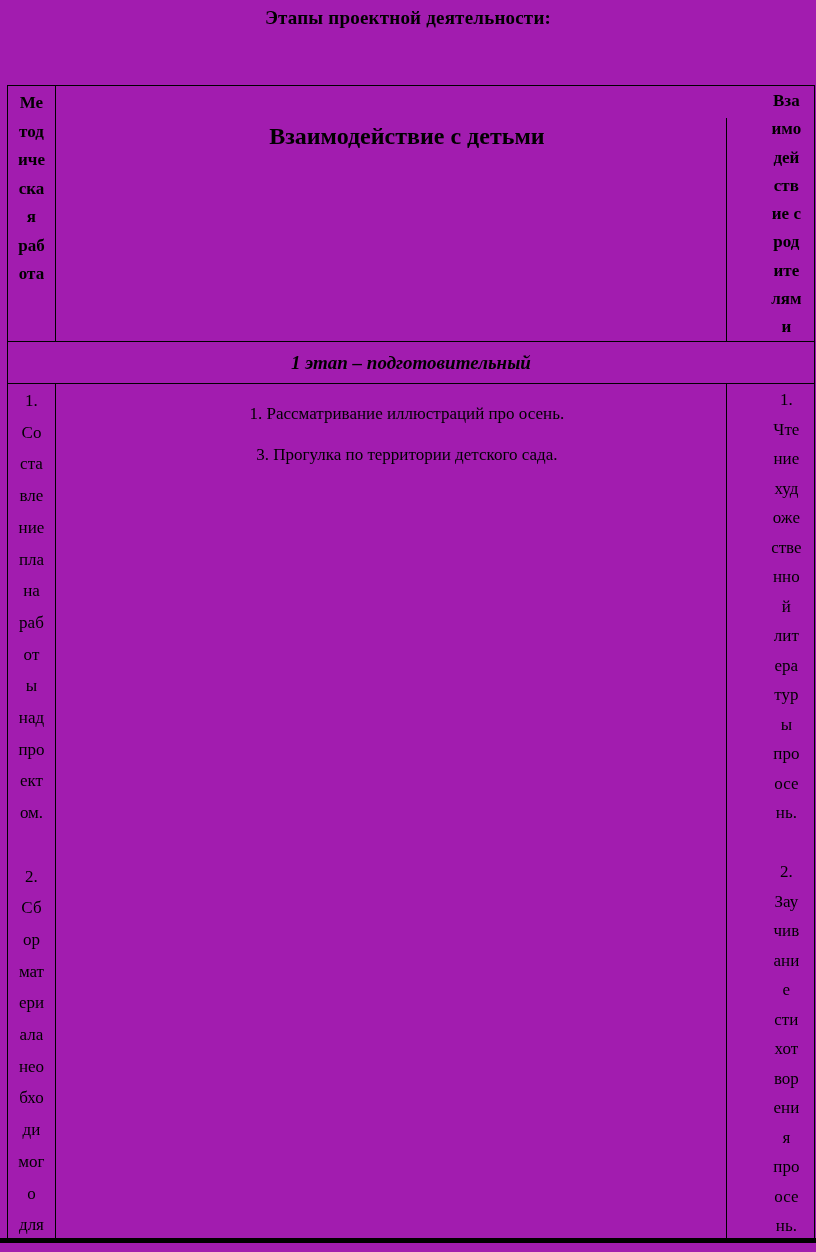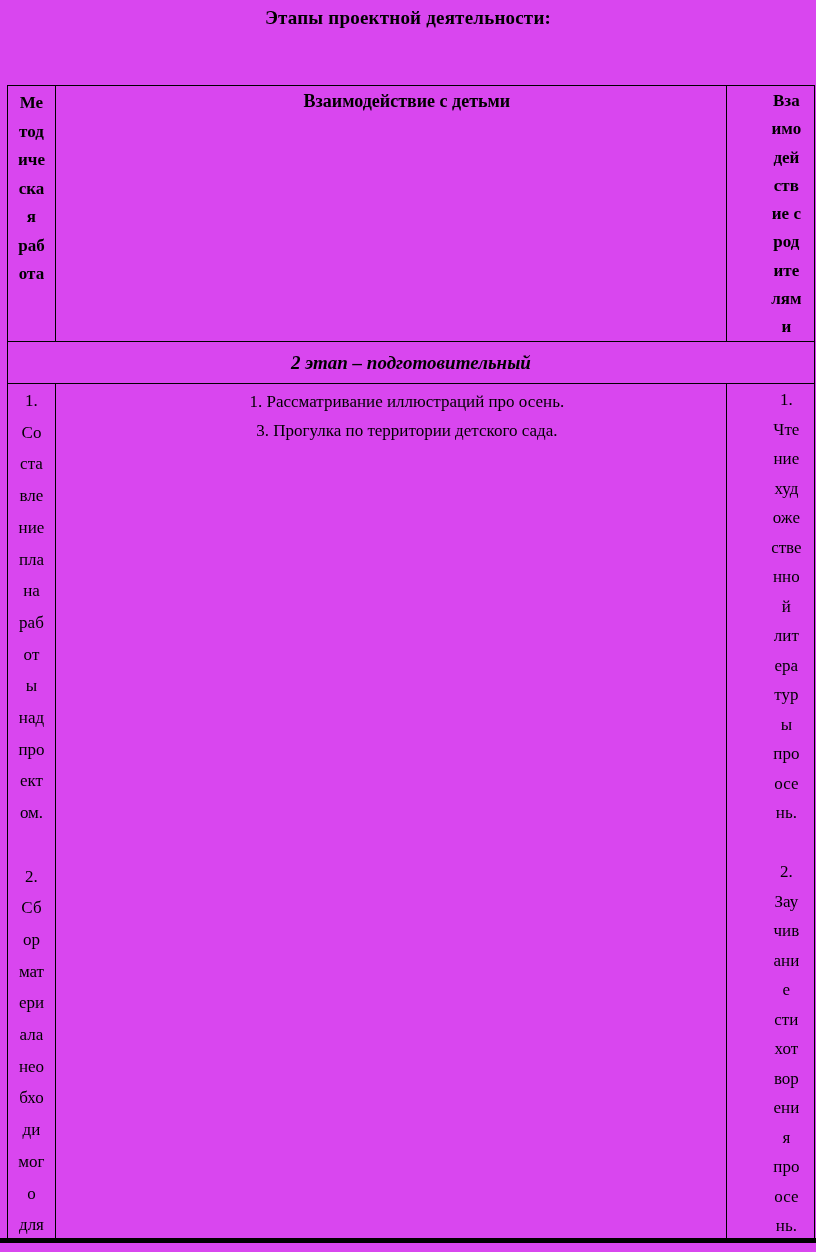--- a/index.html
+++ b/index.html
@@ -1,20 +1,20 @@
 <!DOCTYPE html>
 <html><head>
 <meta charset="utf-8">
 <style>
   html, body { margin: 0; padding: 0; background: #ffffff; }
   .page {
     position: relative;
     width: 816px;
     height: 1252px;
-    background: #d946ef;
+    background: #a21caf;
     overflow: hidden;
     font-family: "Liberation Serif", "DejaVu Serif", serif;
     color: #000000;
   }
   .doc-title {
     position: absolute;
     top: 7px;
     left: 0;
     width: 100%;
     text-align: center;
@@ -51,40 +51,41 @@
     text-align: center;
     font-size: 17px;
   }
   .hdr-col1 { font-weight: bold; line-height: 28.5px; padding-top: 3px; }
   .hdr-col3 { font-weight: bold; line-height: 28.3px; padding-top: 1px; }
   .cnt-col1 { line-height: 31.7px; padding-top: 1px; }
   .cnt-col3 { line-height: 29.5px; padding-top: 1px; }
   .hdr-col2 {
     text-align: center;
     font-weight: bold;
-    font-size: 18px;
+    font-size: 24px;
     padding-top: 5px;
+    margin-top: 32px;
   }
   .stage-row {
     height: 41px;
     border-bottom: 1px solid #000000;
     border-top: 0;
     display: flex;
     align-items: center;
     justify-content: center;
     font-weight: bold;
     font-style: italic;
     font-size: 19px;
   }
   .cnt-col2 {
     text-align: center;
     font-size: 17px;
     padding-top: 4px;
   }
-  .cnt-col2 .list-item { line-height: 28.7px; }
+  .cnt-col2 .list-item { line-height: 28.7px; margin-top: 12px; }
   .bottom-bar {
     position: absolute;
     left: 0;
     top: 1238px;
     width: 816px;
     height: 5px;
     background: #000000;
   }
 </style>
 </head>
@@ -109,21 +110,21 @@
 имо
 дей
 ств
 ие с
 род
 ите
 лям
 и</div>
     </div>
 
-    <div class="row stage-row">2 этап – подготовительный</div>
+    <div class="row stage-row">1 этап – подготовительный</div>
 
     <div class="row flex-row content-row">
       <div class="cell col1 narrow-lines cnt-col1">1.
 Со
 ста
 вле
 ние
 пла
 на
 раб

